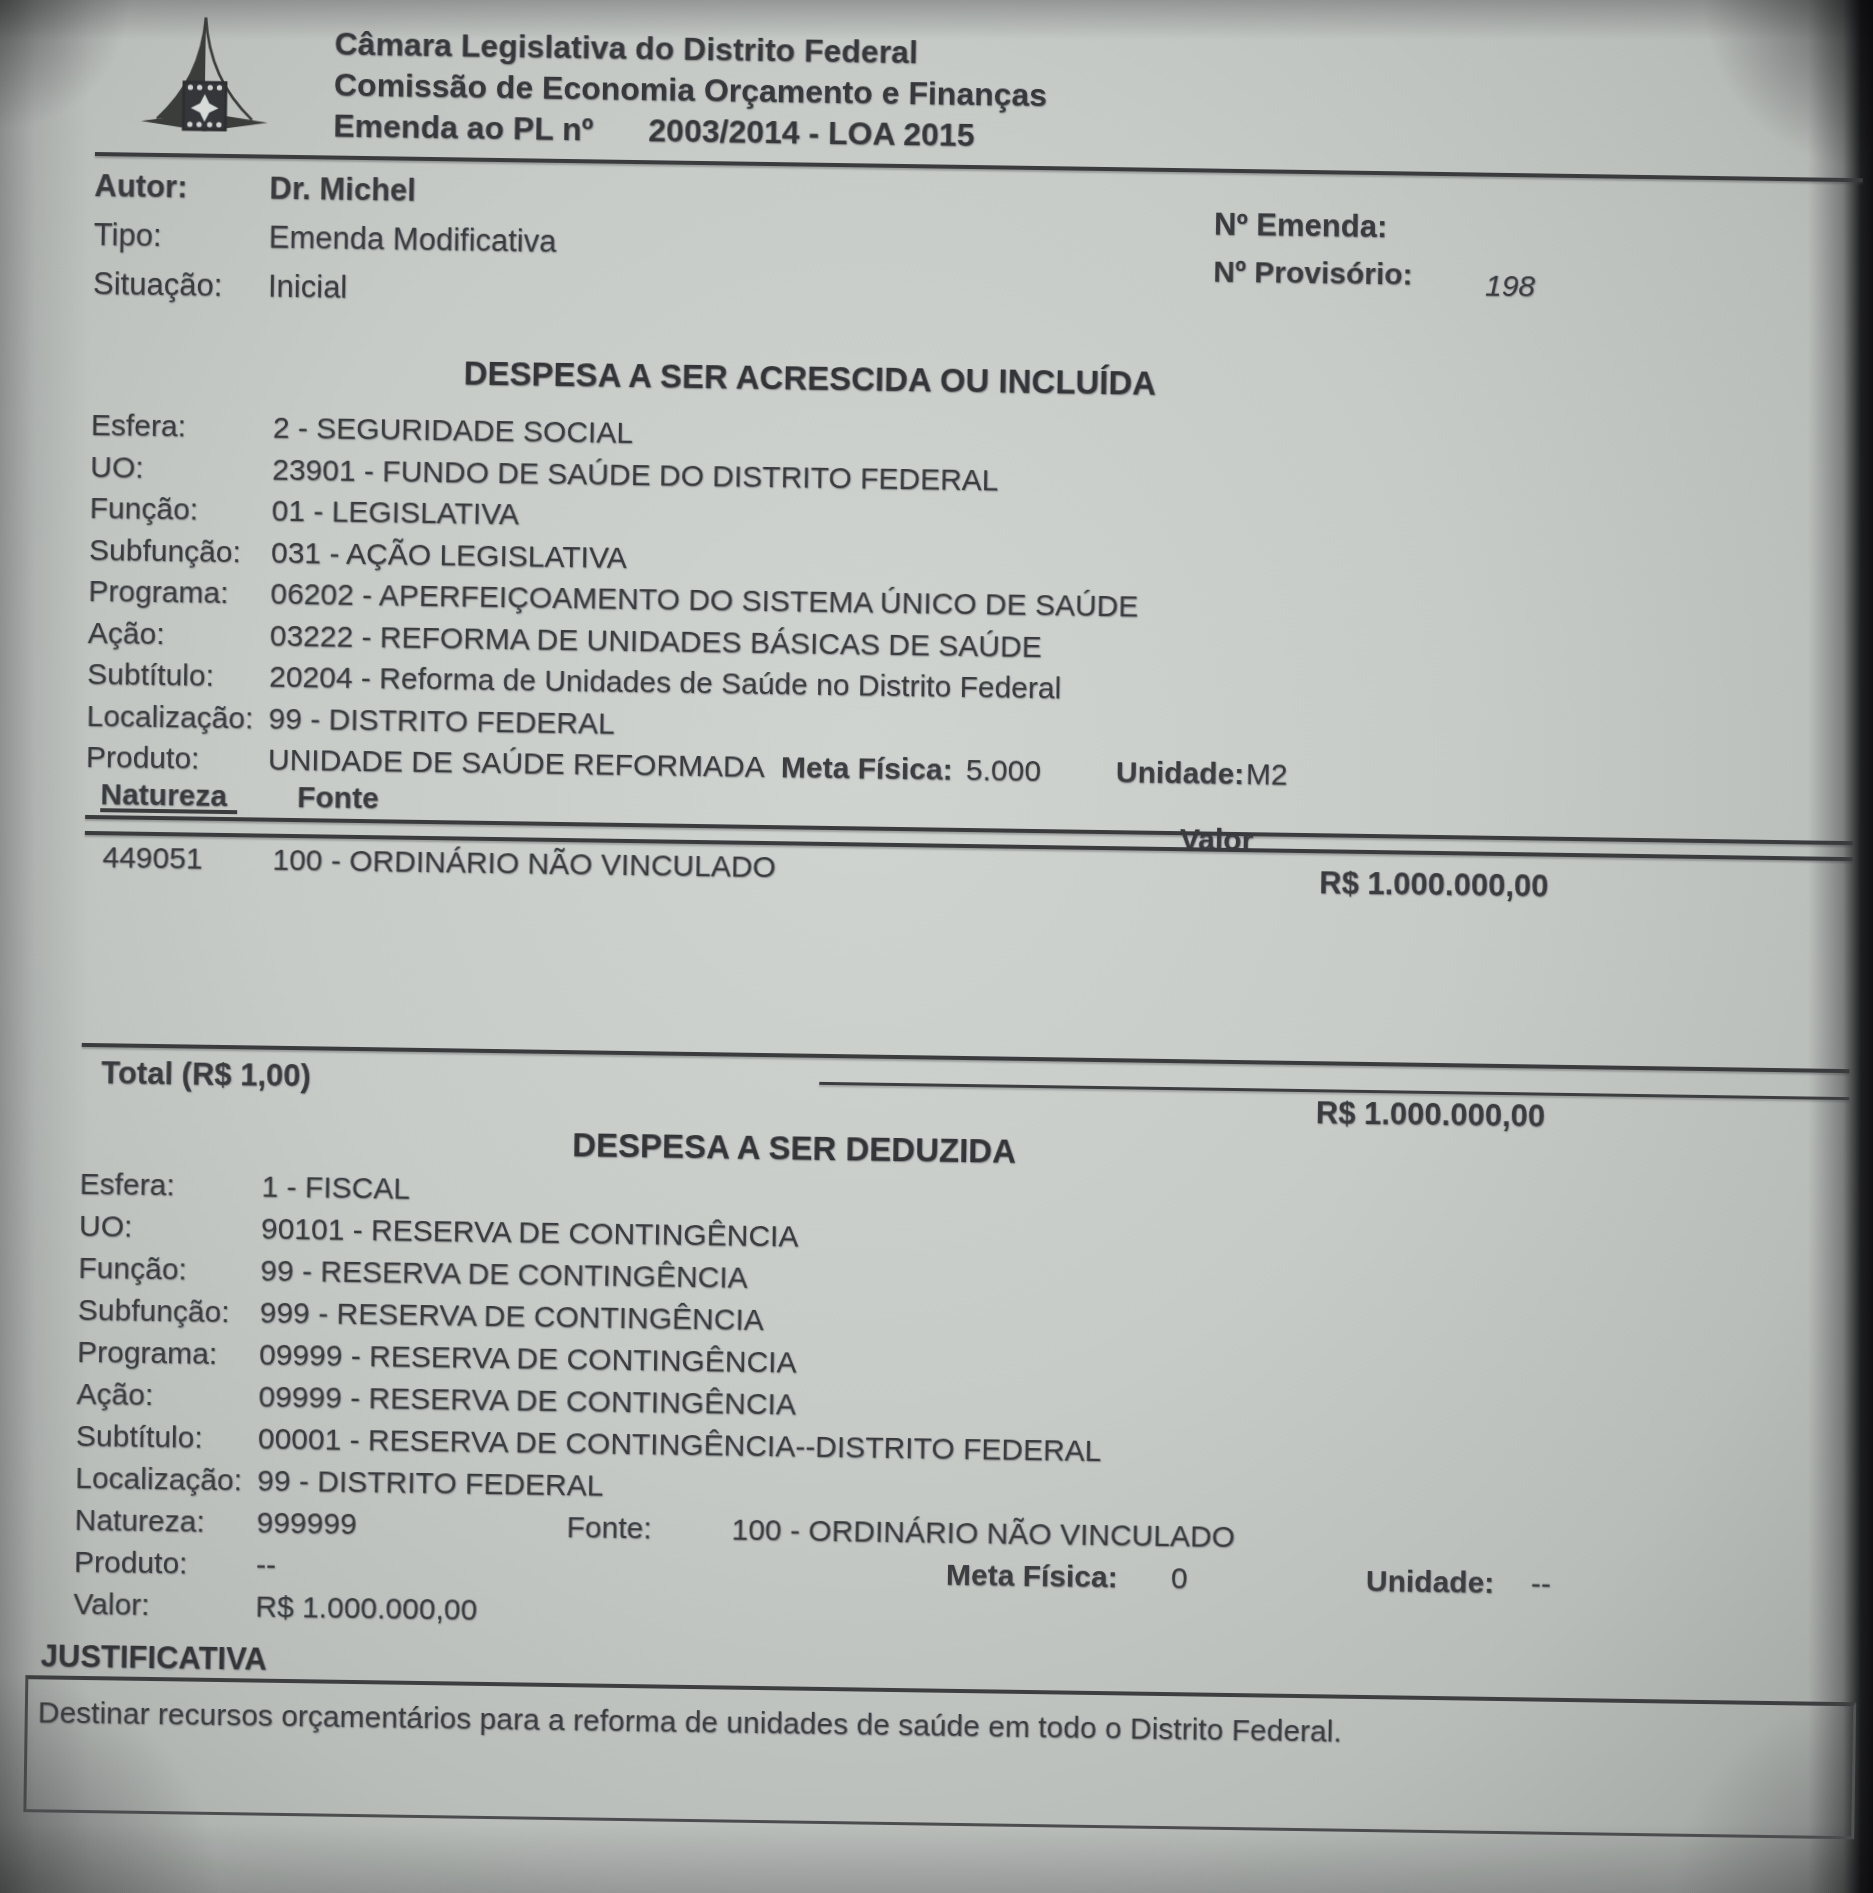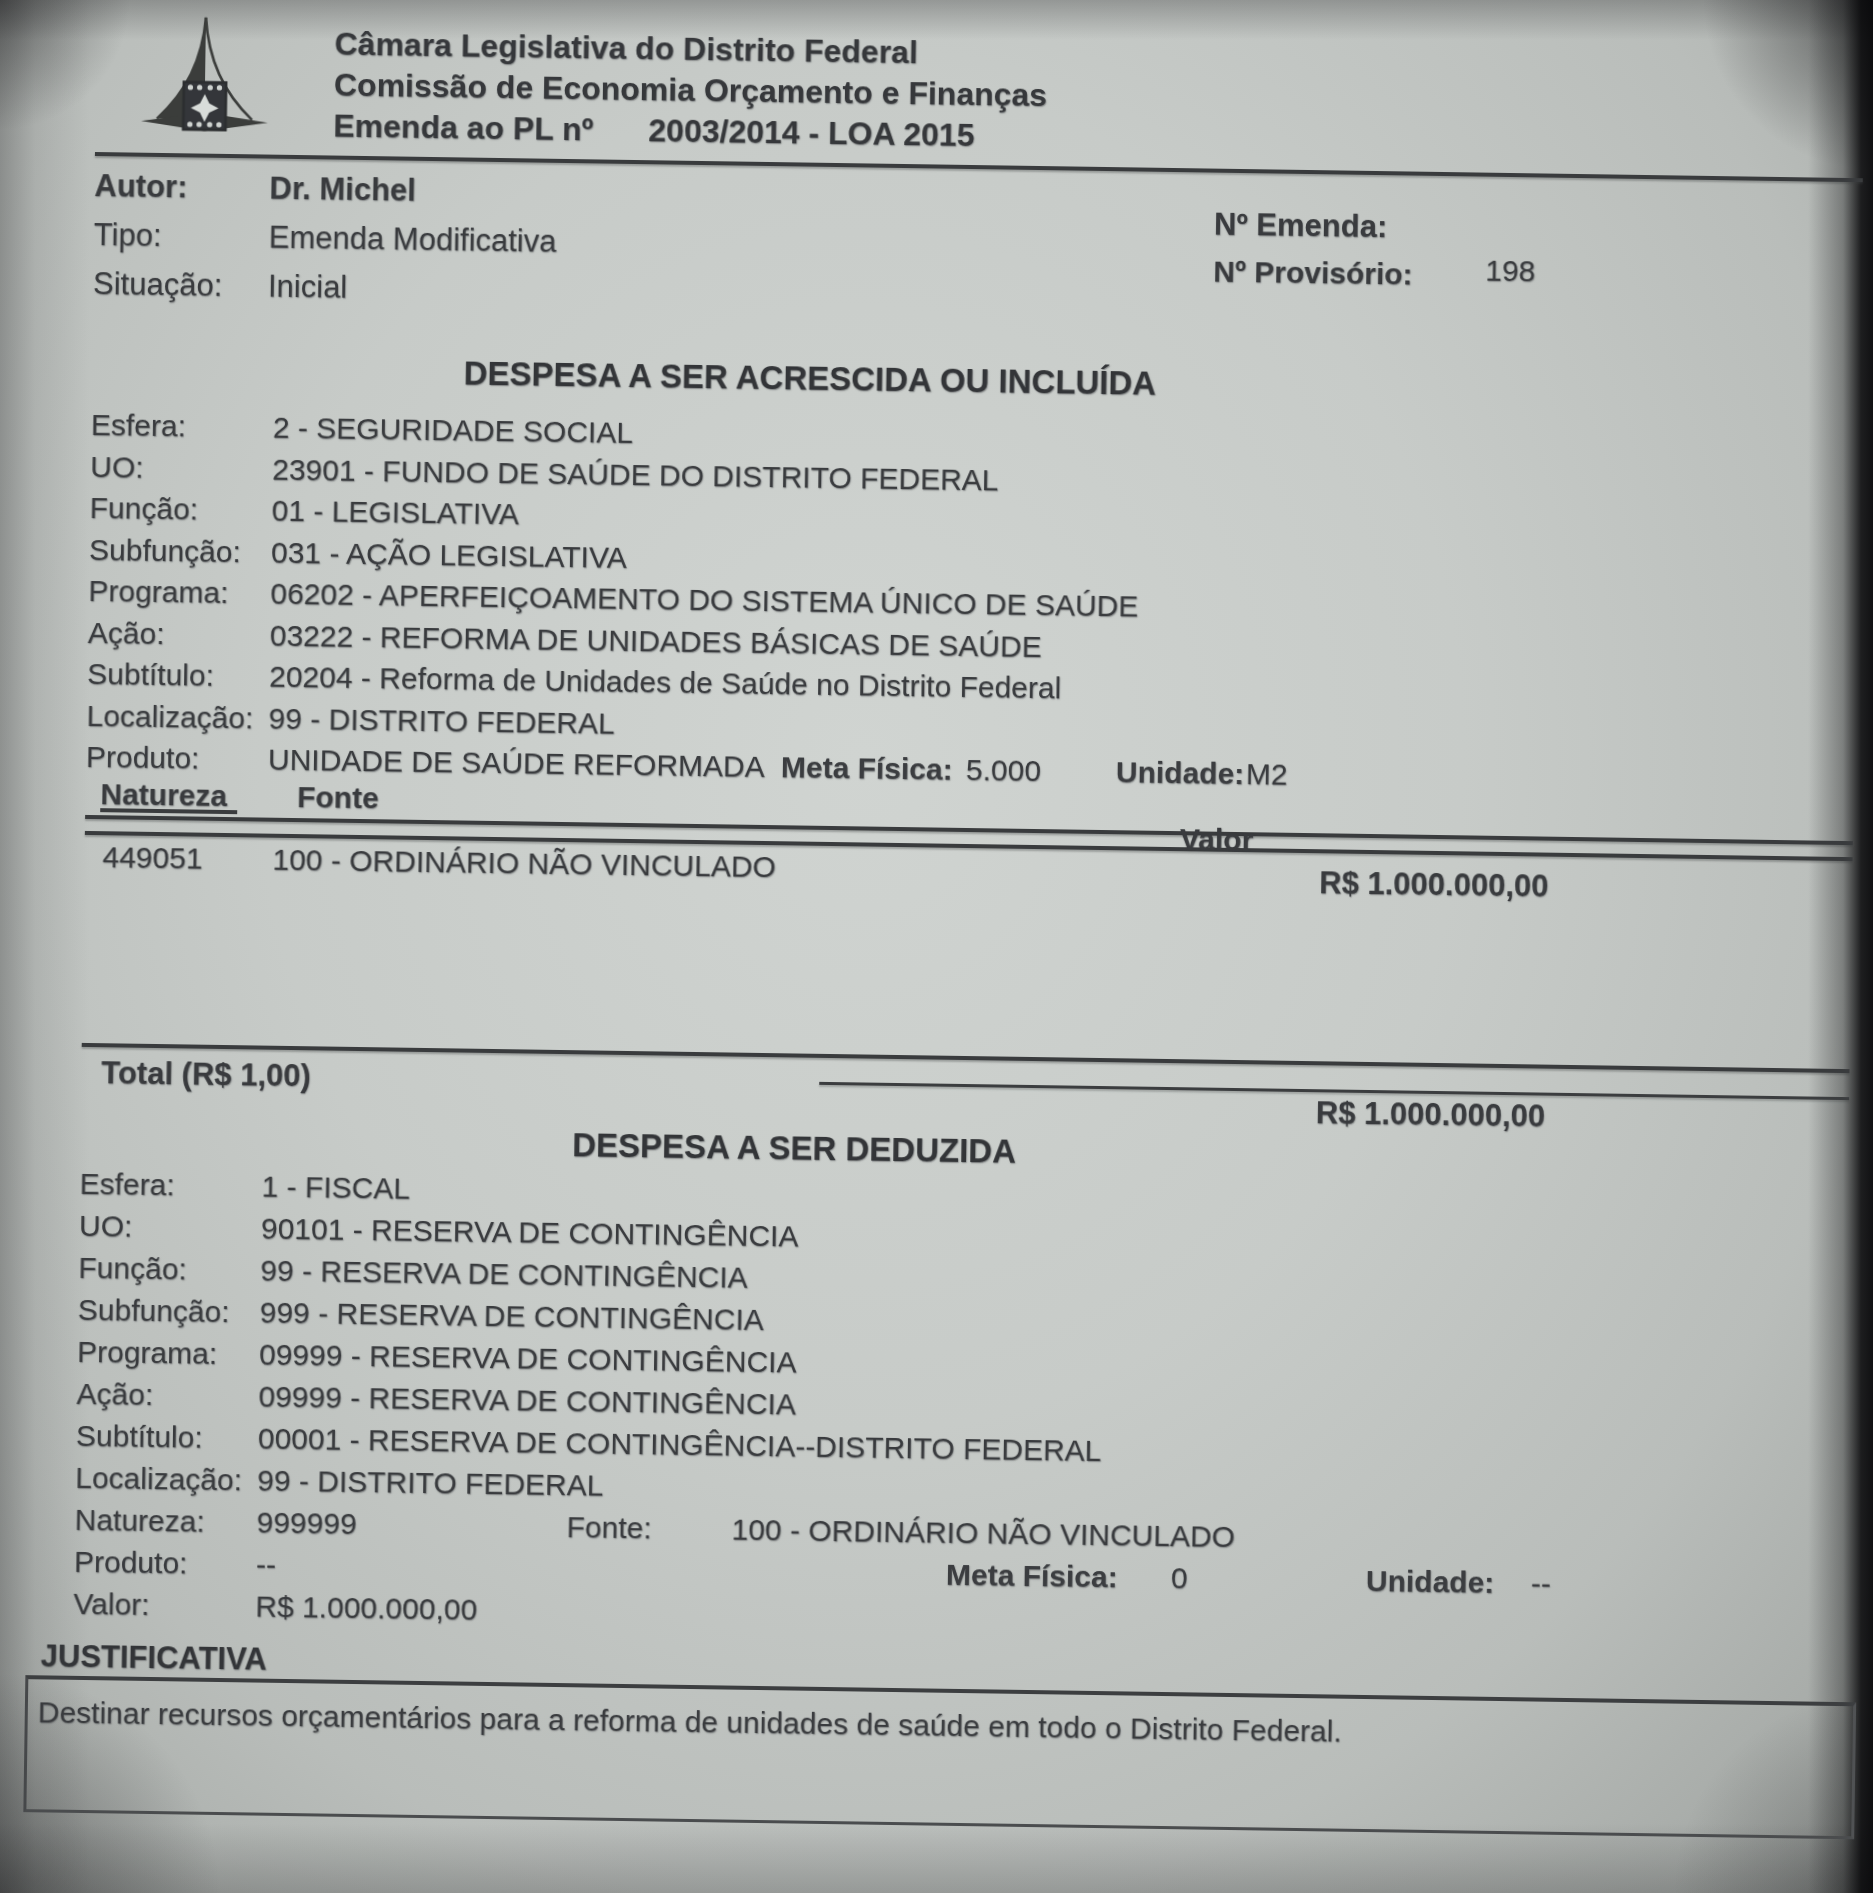--- a/index.html
+++ b/index.html
@@ -35,21 +35,21 @@
   .pl-number{margin-left:55px;}
   .hdr-rule{margin-top:8px;}
 
   
   .meta{position:relative;margin-top:12px;height:147px;font-size:31px;}
   .meta-row{display:flex;height:49px;line-height:36px;}
   .meta-lab{flex:0 0 175px;}
   .bold{font-weight:700;}
   .nem{position:absolute;left:1120px;top:22px;font-weight:700;font-size:31px;}
   .nprov{position:absolute;left:1120px;top:70px;font-weight:700;font-size:30px;}
-  .nprov-val{position:absolute;left:1392px;top:65px;font-size:30px;}
+  .nprov-val{position:absolute;left:1392px;top:80px;font-size:30px;font-style:italic;}
 
   .sec-title{font-weight:700;font-size:33px;line-height:41px;color:#333538;width:fit-content;}
   .t1{margin-top:32px;margin-left:372px;}
   .t2{margin-top:2px;margin-left:492px;}
 
   .frow{display:flex;font-size:30px;line-height:41.5px;}
   .frow .lab{flex:0 0 182px;}
   .b1rows{margin-top:16px;}
   .b2rows{margin-top:5px;}
   .b2rows .frow{line-height:42px;}

